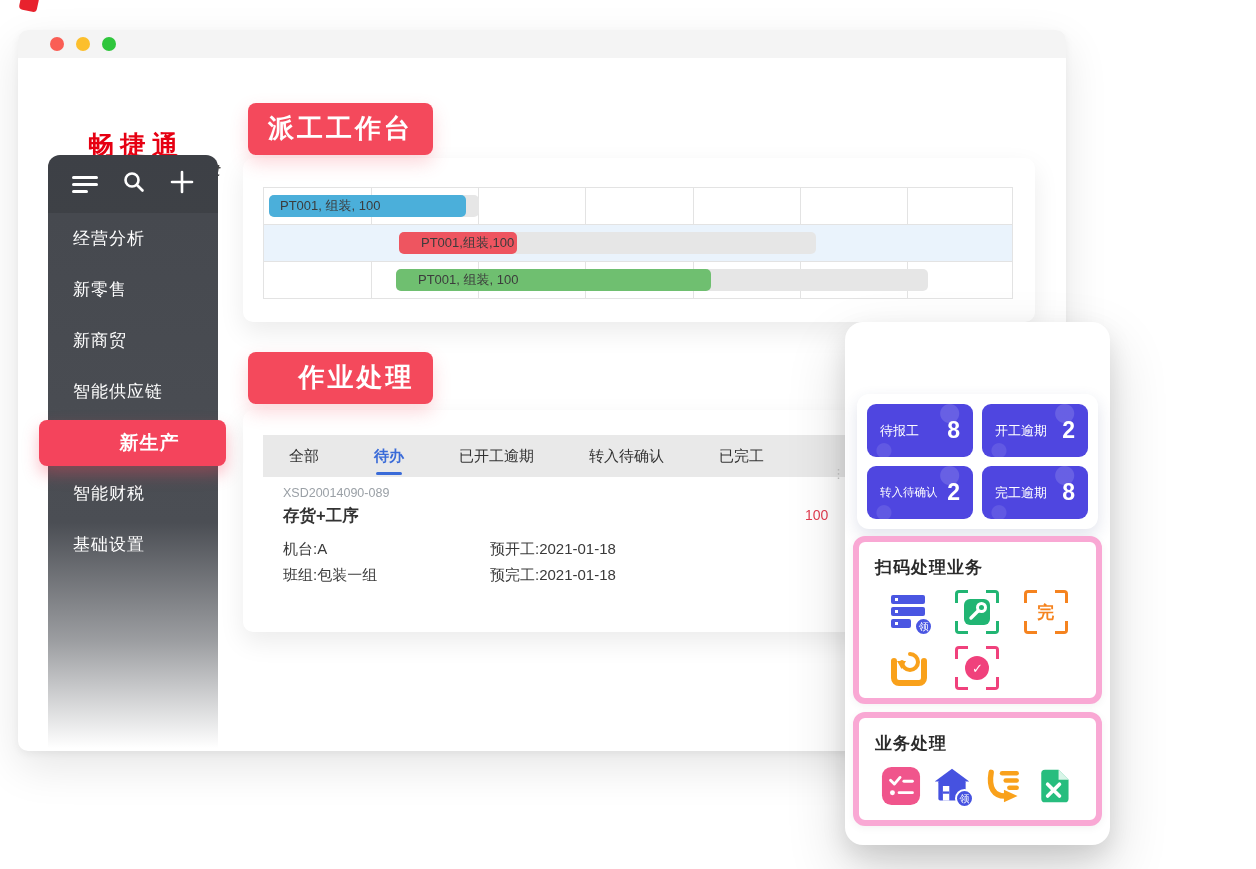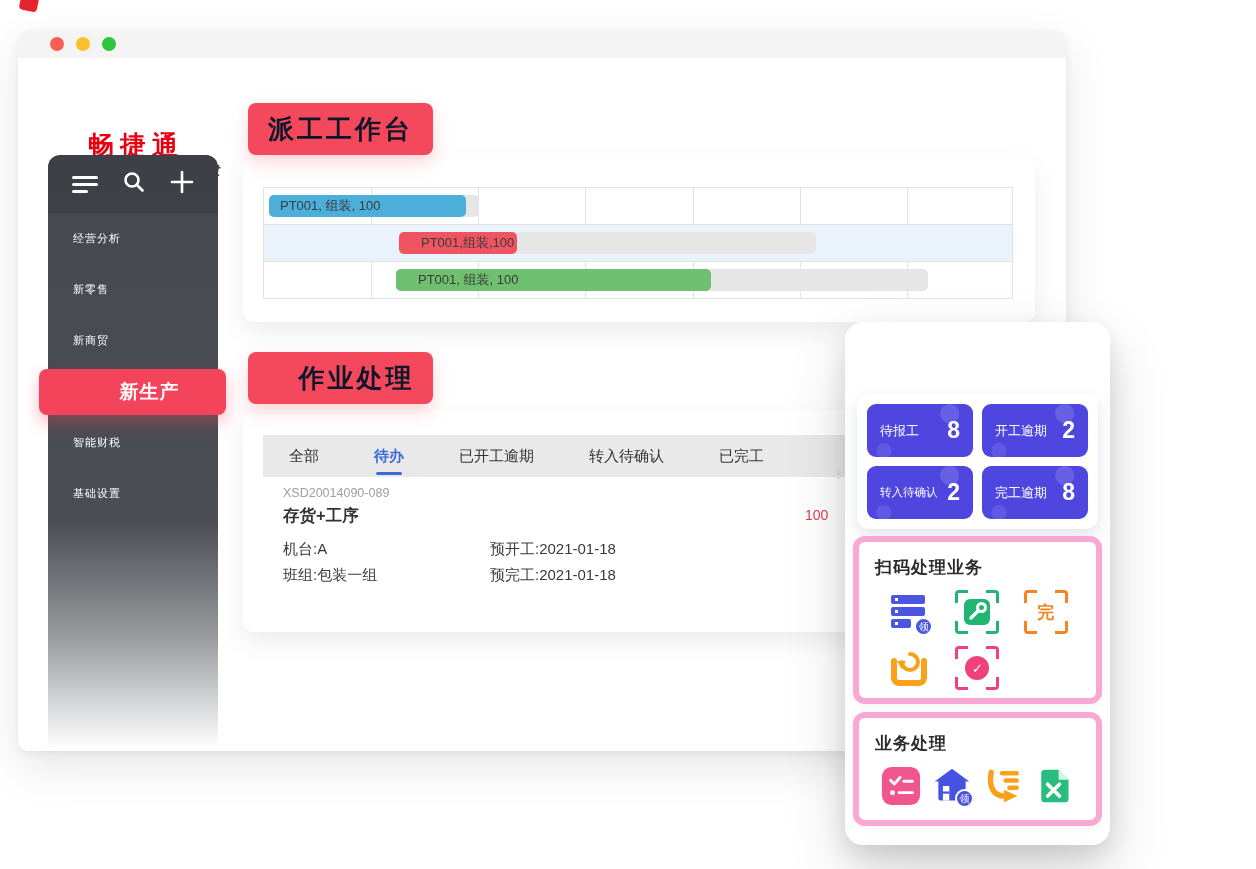--- a/index.html
+++ b/index.html
@@ -26,29 +26,29 @@
 
   
   .sidebar { position:absolute; left:48px; top:155px; width:170px; height:593px; z-index:4;
              background:linear-gradient(180deg,#45484e 0%,#4b4e54 62%,rgba(75,78,84,.55) 82%,rgba(75,78,84,0) 100%);
              border-radius:12px 12px 0 0; }
   .sidebar-head { height:58px; background:rgba(0,0,0,.10); border-radius:12px 12px 0 0;
                   display:flex; align-items:center; justify-content:space-evenly; }
   .hamburger span { display:block; height:3px; background:#fff; border-radius:2px; margin:4px 0; }
   .hamburger .b1 { width:26px; } .hamburger .b2 { width:26px; } .hamburger .b3 { width:16px; }
   .menu { padding-top:0; }
-  .menu-item { height:51px; line-height:51px; padding-left:25px; color:#fff; font-size:11px; letter-spacing:1px; }
+  .menu-item { height:51px; line-height:51px; padding-left:25px; color:#fff; font-size:17px; letter-spacing:1px; }
   .menu-item-active { position:relative; left:-9px; width:187px; height:46px; line-height:46px;
                       margin:3px 0 2px 0; background:#f4445c; border-radius:8px;
                       box-shadow:0 8px 16px rgba(244,68,92,.35); font-weight:bold; font-size:19px; padding-left:34px;text-align:center; }
 
   
   .banner { position:absolute; width:185px; height:52px; background:#f4495c; border-radius:8px;
-            color:#0f172a; font-size:26px; font-weight:bold; text-align:center; line-height:52px;
-            letter-spacing:3px; z-index:3; box-shadow:0 8px 18px rgba(244,73,92,.22); }
+            color:#ffffff; font-size:26px; font-weight:bold; text-align:center; line-height:52px;
+            letter-spacing:3px; z-index:3; box-shadow:0 8px 18px rgba(244,73,92,.22);font-family:Liberation Serif, serif; }
   #banner-dispatch { left:248px; top:103px; }
   #banner-jobs { left:248px; top:352px;padding-left:32px; }
 
   
   .gantt-card { position:absolute; left:243px; top:158px; width:792px; height:164px; background:#fff;
                 border-radius:10px; box-shadow:0 10px 26px rgba(0,0,0,.08); z-index:2; }
   .gantt-grid { position:absolute; left:20px; top:29px; width:750px; height:112px;
                 border:1px solid #e3e3e3; }
   .gcol { position:absolute; top:0; bottom:0; width:1px; background:#e3e3e3; }
   .grow { position:absolute; left:0; right:0; height:37px; }
@@ -160,20 +160,21 @@
         <svg width="24" height="24" viewBox="0 0 24 24">
           <line x1="12" y1="2" x2="12" y2="22" stroke="#fff" stroke-width="2.6" stroke-linecap="round"></line>
           <line x1="2" y1="12" x2="22" y2="12" stroke="#fff" stroke-width="2.6" stroke-linecap="round"></line>
         </svg>
       </div>
     </div>
     <div class="menu">
       <div class="menu-item">经营分析</div>
       <div class="menu-item">新零售</div>
       <div class="menu-item">新商贸</div>
+      <div class="menu-item">智能供应链</div>
       <div class="menu-item menu-item-active">新生产</div>
       <div class="menu-item">智能财税</div>
       <div class="menu-item">基础设置</div>
     </div>
   </div>
 
   <div class="banner" id="banner-dispatch">派工工作台</div>
 
   <div class="gantt-card">
     <div class="gantt-grid">

